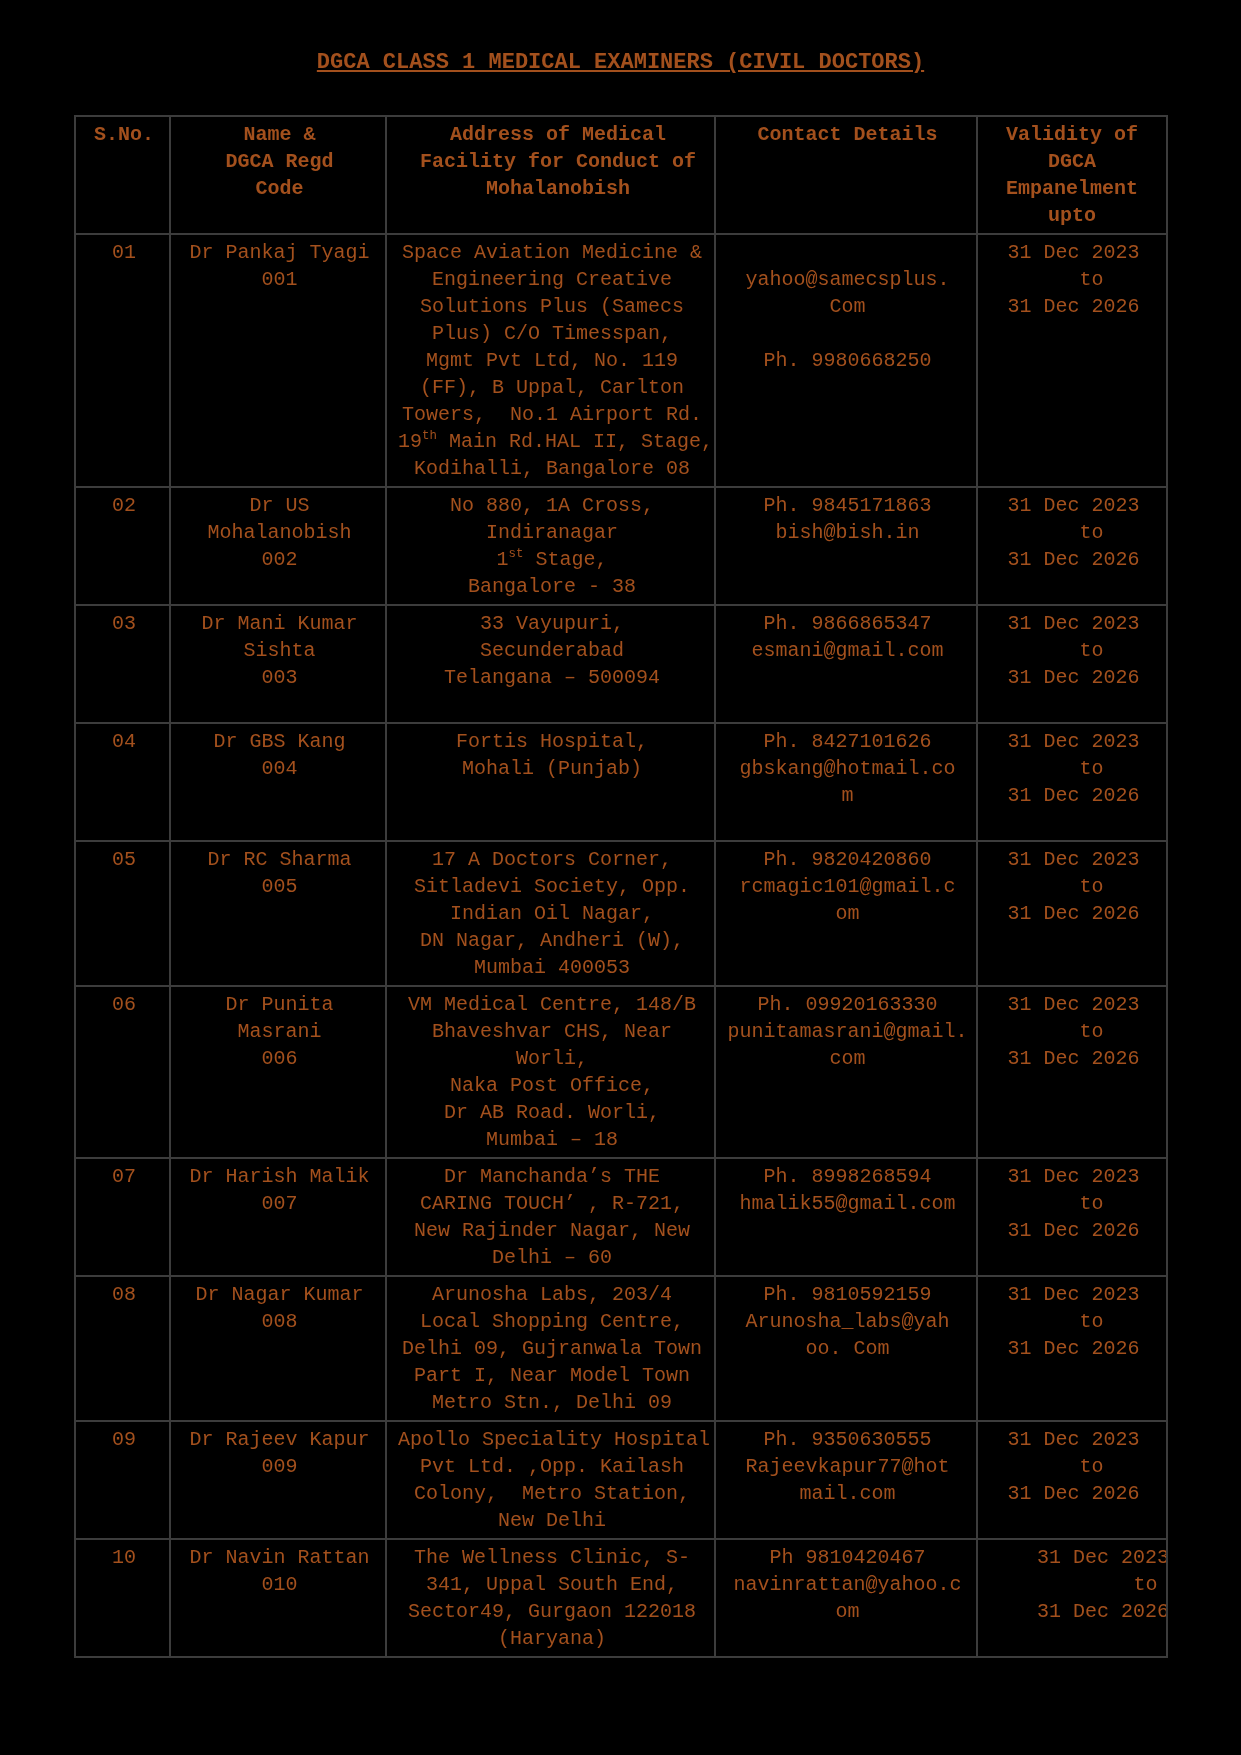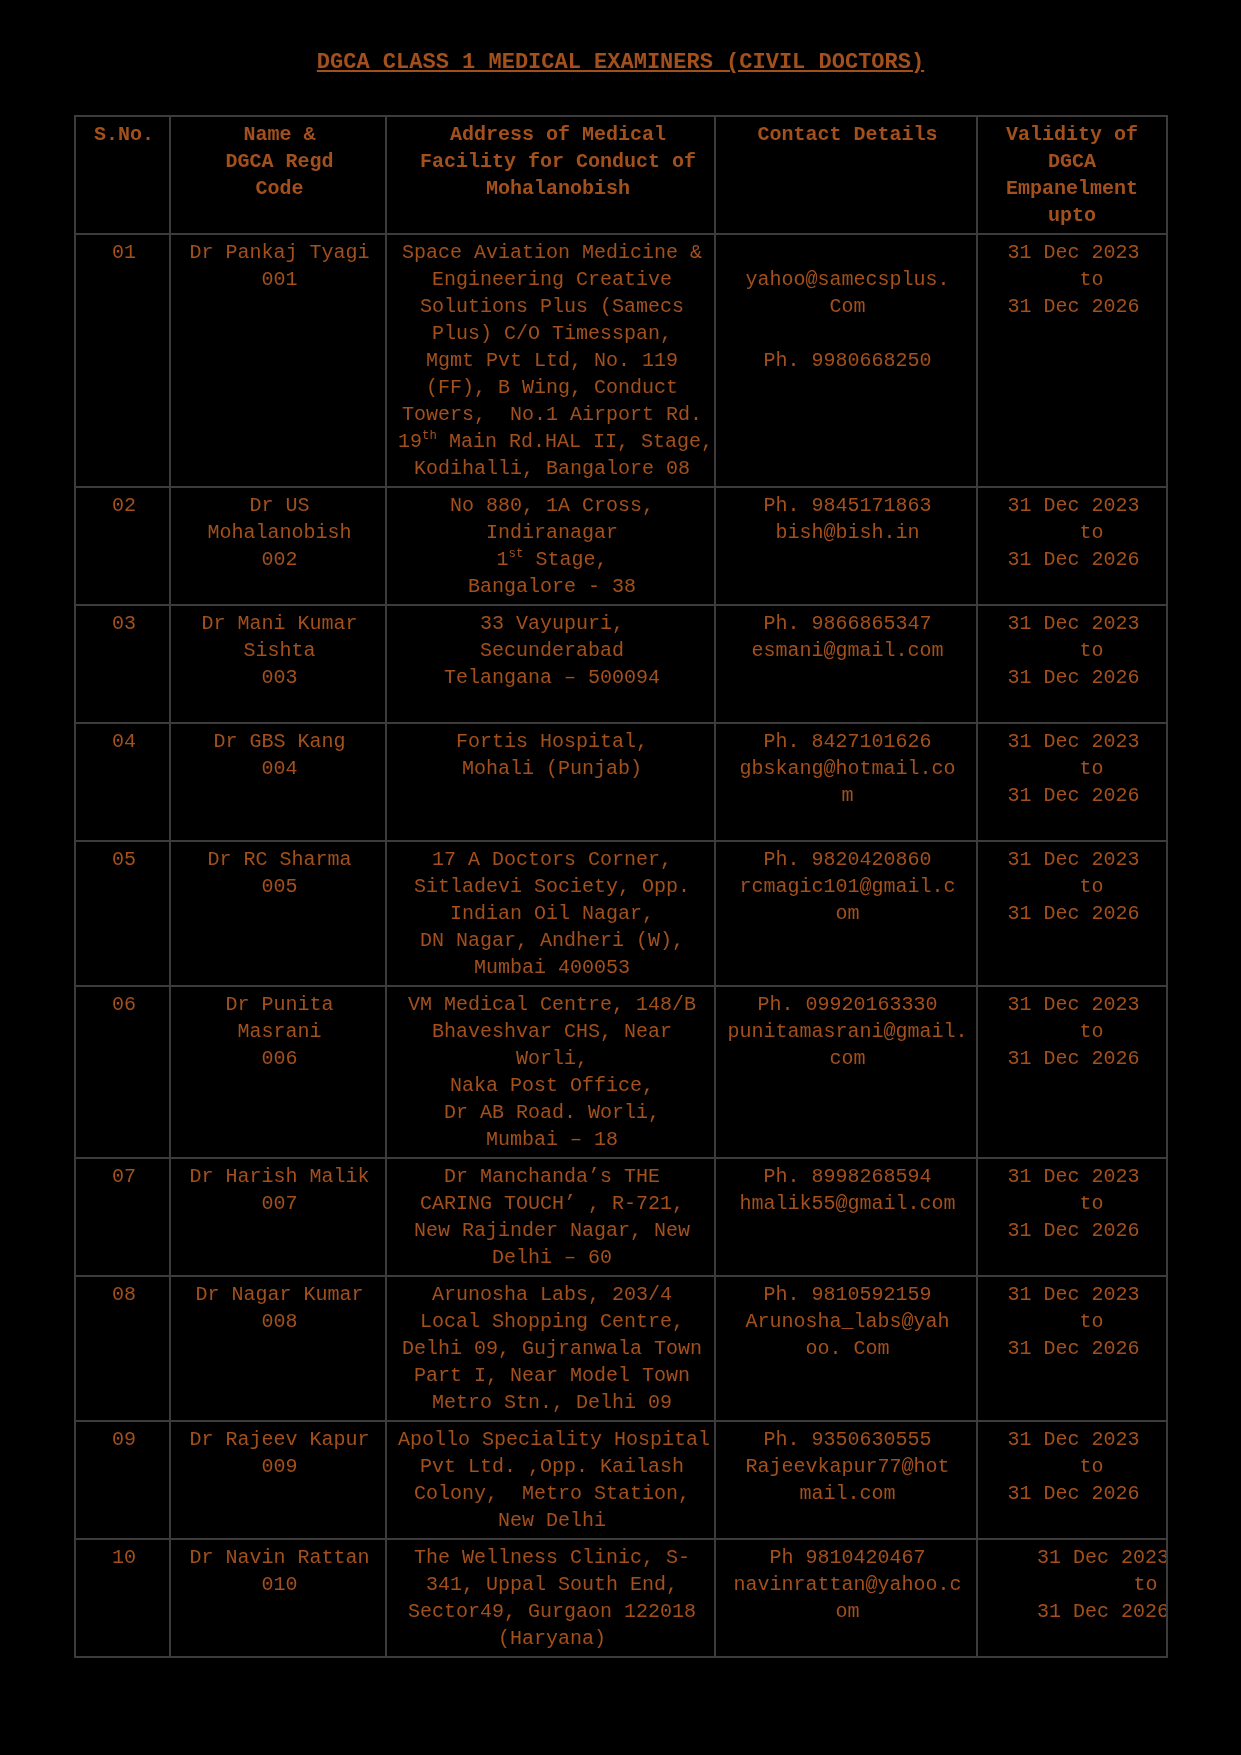--- a/index.html
+++ b/index.html
@@ -105,21 +105,21 @@
     <td class="c-name">
             <div class="ln">Dr Pankaj Tyagi</div>
             <div class="ln">001</div>
           </td>
     <td class="c-address">
             <div class="ln">Space Aviation Medicine &amp;</div>
             <div class="ln">Engineering Creative</div>
             <div class="ln">Solutions Plus (Samecs</div>
             <div class="ln">Plus) C/O Timesspan,</div>
             <div class="ln">Mgmt Pvt Ltd, No. 119</div>
-            <div class="ln">(FF), B Wing, Conduct</div>
+            <div class="ln">(FF), B Uppal, Carlton</div>
             <div class="ln">Towers,  No.1 Airport Rd.</div>
             <div class="ln">19<sup>th</sup> Main Rd.HAL II, Stage,</div>
             <div class="ln">Kodihalli, Bangalore 08</div>
           </td>
     <td class="c-contact">
             <div class="ln">&nbsp;</div>
             <div class="ln">yahoo@samecsplus.</div>
             <div class="ln">Com</div>
             <div class="ln">&nbsp;</div>
             <div class="ln">Ph. 9980668250</div>

